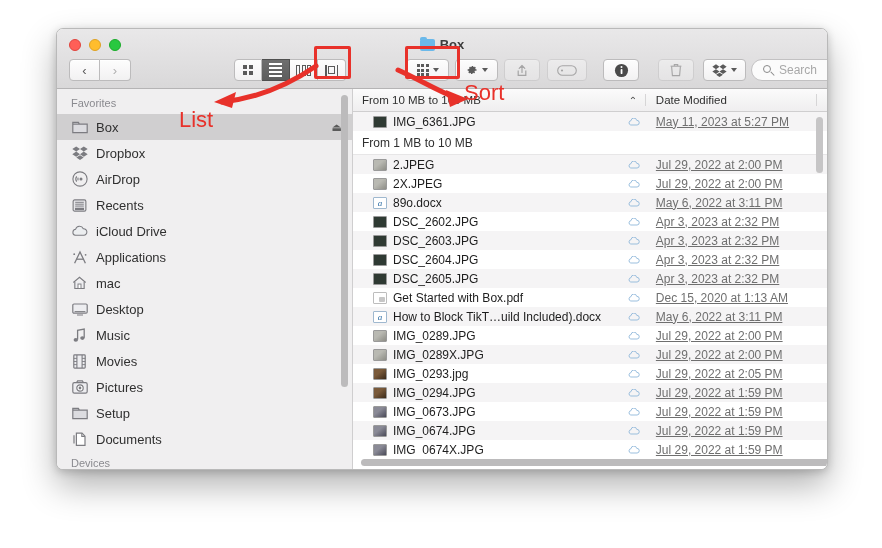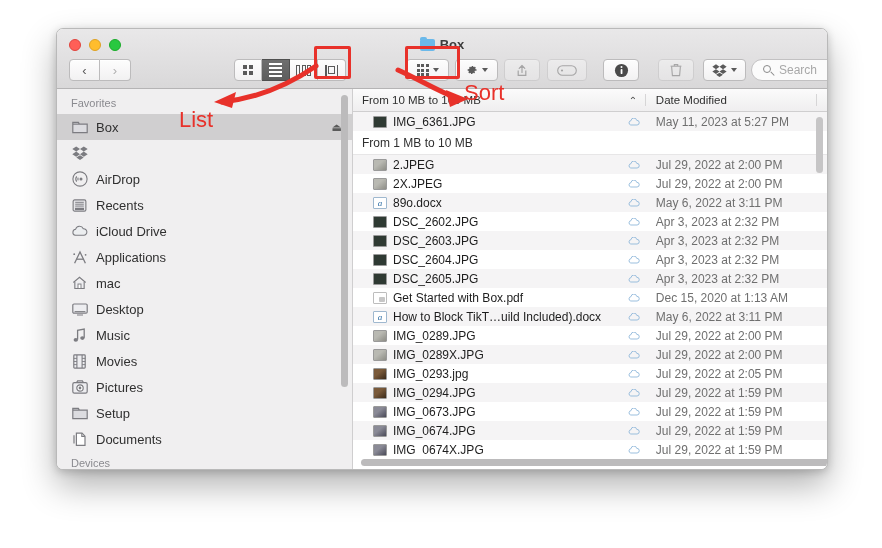--- a/index.html
+++ b/index.html
@@ -195,21 +195,21 @@
   .file-row {
     height: 19px; display: flex; align-items: center;
     font-size: 12px; color: #1d1d1d;
   }
   .file-row.alt { background: #f5f4f5; }
   .fr-name {
     width: 292px; display: flex; align-items: center; gap: 6px;
     padding-left: 20px; overflow: hidden; white-space: nowrap;
   }
   .fr-cloud { width: 26px; text-align: center; color: #8ab4d8; font-size: 11px; }
-  .fr-date { width: 186px; padding-left: 10px; color: #6f6f6f; white-space: nowrap; }
+  .fr-date { width: 186px; padding-left: 10px; color: #6f6f6f; white-space: nowrap; text-decoration: underline; }
   .fr-size { flex: 1; padding-left: 10px; color: #6f6f6f; }
 
   
   .ficon { width: 14px; height: 12px; flex: 0 0 14px; position: relative; border-radius: 1px; }
   .ficon.photo-dark { background: #2f3a33; border: 1px solid #9a9a9a; }
   .ficon.photo-grey { background: linear-gradient(140deg,#b9b9b2 40%,#8d8d86 100%); border: 1px solid #9a9a9a; }
   .ficon.photo-warm { background: linear-gradient(140deg,#7a5a3a 40%,#3a2a1a 100%); border: 1px solid #9a9a9a; }
   .ficon.photo-blue { background: linear-gradient(140deg,#8a8a96 40%,#4a4a58 100%); border: 1px solid #9a9a9a; }
   .ficon.doc-word {
     background: #ffffff; border: 1px solid #9fb8cf;
@@ -398,20 +398,21 @@
             </span>
             <span class="sb-label">Box</span>
             <span class="eject">⏏</span>
           </div>
           <div class="sb-item">
             <span class="sb-icon">
               <svg width="16" height="14" viewBox="0 0 16 14">
                 <path fill="#7c7c81" d="M4.2 0.4 L0.3 3 L4.2 5.6 L8 3 z M11.8 0.4 L8 3 L11.8 5.6 L15.7 3 z M0.3 8.2 L4.2 10.8 L8 8.2 L4.2 5.6 z M11.8 5.6 L8 8.2 L11.8 10.8 L15.7 8.2 z M4.3 11.6 L8 13.9 L11.7 11.6 L8 9.3 z"></path>
               </svg>
             </span>
+            <span class="sb-label">Dropbox</span>
           </div>
           <div class="sb-item">
             <span class="sb-icon">
               <svg width="16" height="16" viewBox="0 0 16 16">
                 <circle cx="8" cy="8" r="7.1" stroke="#7c7c81" stroke-width="1.1" fill="none"></circle>
                 <path d="M4.7 10.6 A4.4 4.4 0 014.7 5.4 M6.3 9.4 A2.3 2.3 0 016.3 6.6" stroke="#7c7c81" stroke-width="1.1" fill="none"></path>
                 <circle cx="9" cy="8" r="1.5" fill="#7c7c81"></circle>
               </svg>
             </span>
             <span class="sb-label">AirDrop</span>

